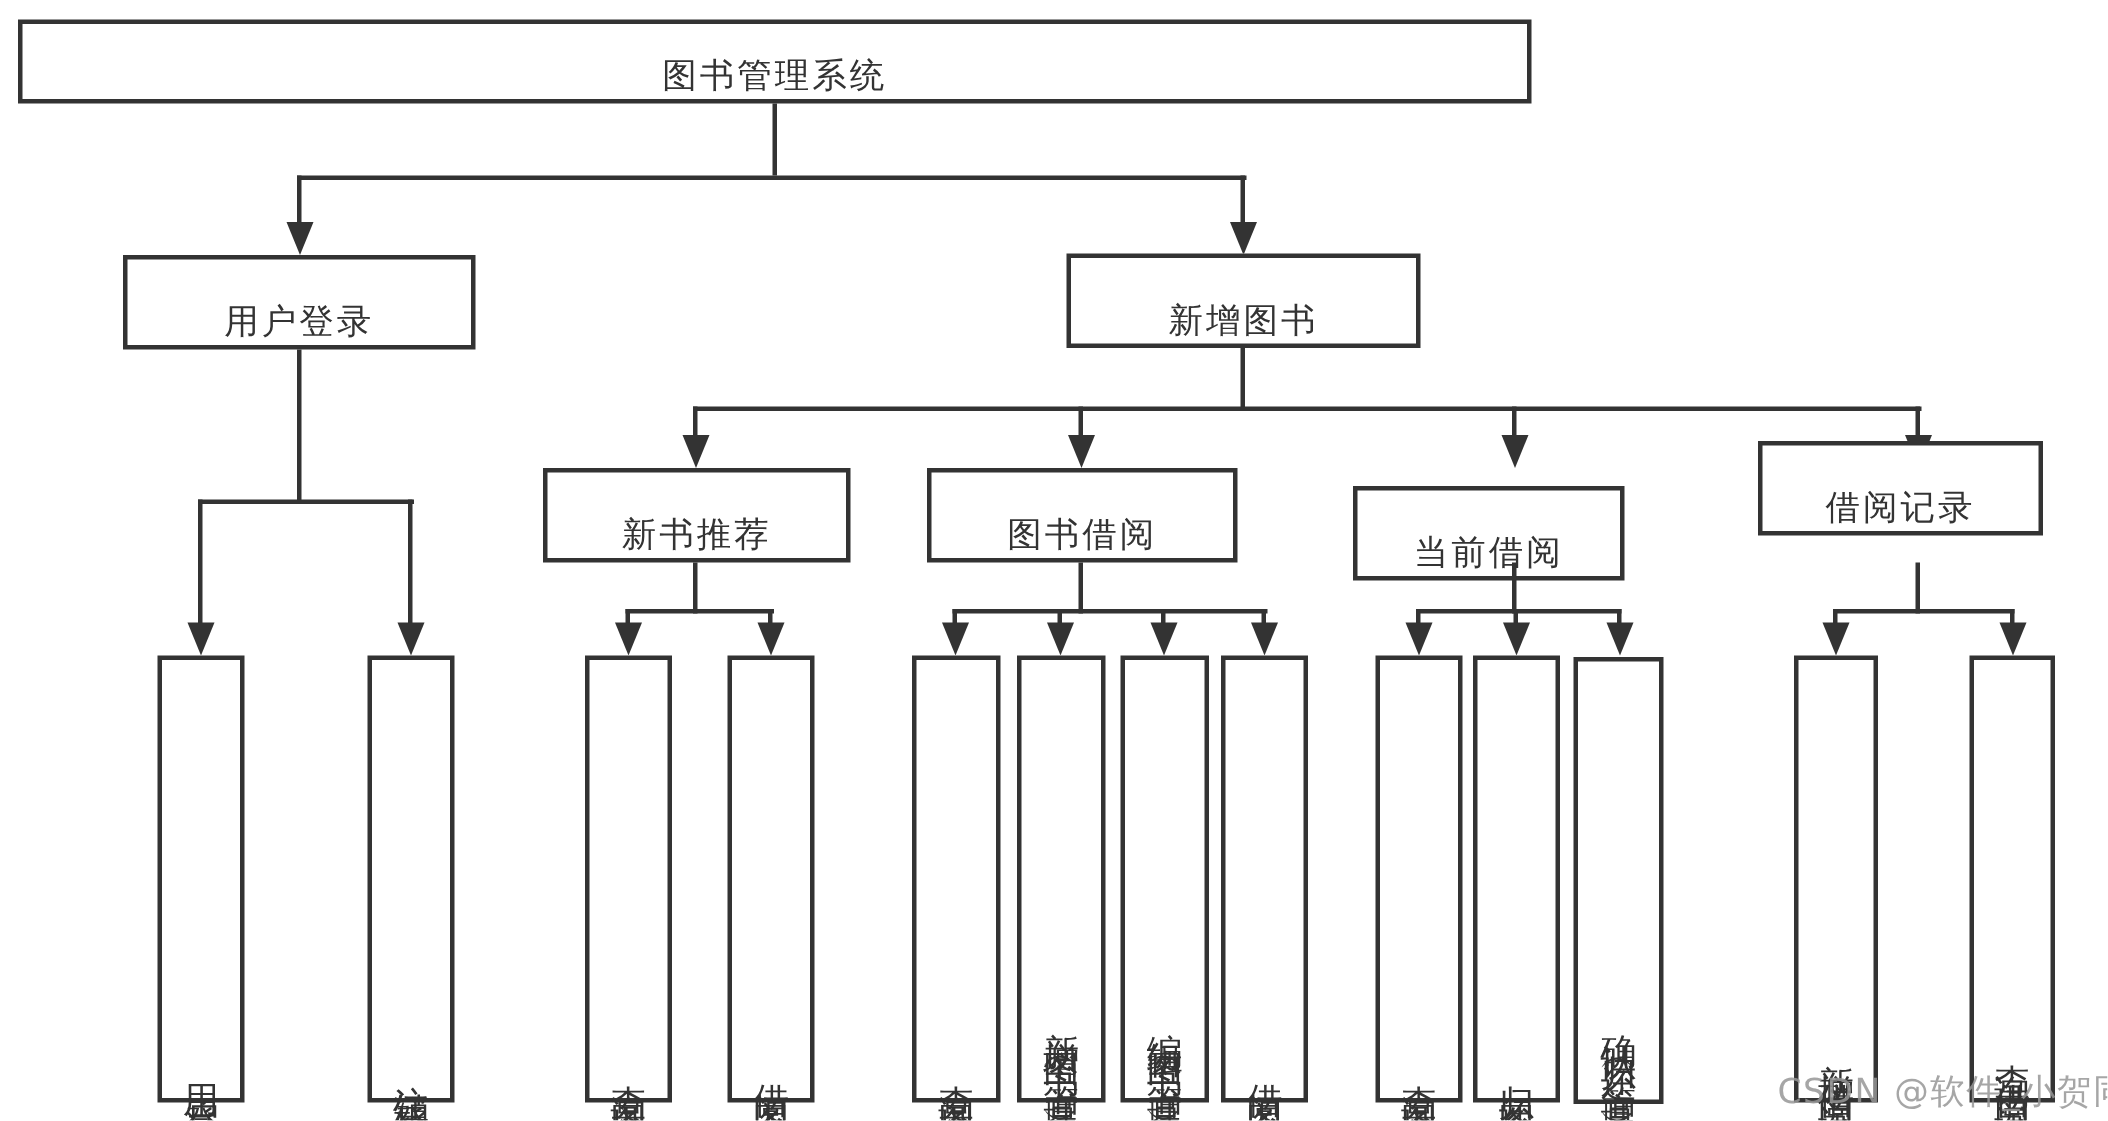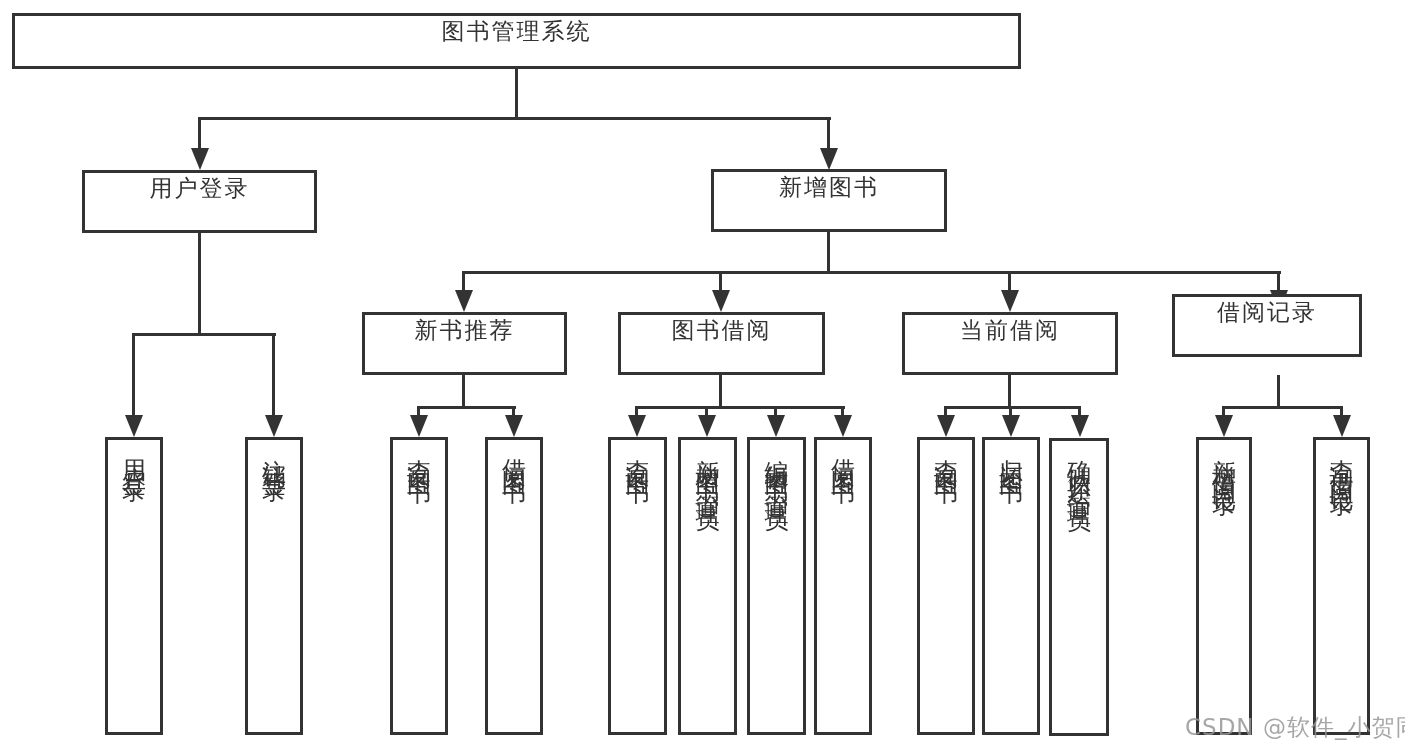--- a/index.html
+++ b/index.html
@@ -2,21 +2,21 @@
 <html><head>
 <meta charset="utf-8">
 <style>
   html,body{margin:0;padding:0;background:#ffffff;}
   body{font-family:"DejaVu Sans","Liberation Sans",sans-serif;color:#333333;}
   .canvas{position:relative;width:1405px;height:747px;background:#ffffff;overflow:hidden;}
 
   .box{
     position:absolute;box-sizing:border-box;
     border:3px solid #333333;background:#ffffff;
-    display:flex;align-items:flex-start;justify-content:center;
+    display:flex;align-items:flex-end;justify-content:center;
   }
   .hlabel{font-size:23px;letter-spacing:2px;color:#333333;white-space:nowrap;}
   .vlabel{
     writing-mode:vertical-rl;
     font-size:24px;letter-spacing:7px;color:#333333;
     line-height:1;white-space:nowrap;
   }
   .line{position:absolute;background:#333333;}
   .arrow{
     position:absolute;width:0;height:0;
@@ -70,21 +70,21 @@
   <div class="arrow" style="left:1001px;top:290px"></div>
   <div class="line" style="left:1277px;top:271px;width:3px;height:22px"></div>
   <div class="arrow" style="left:1270px;top:290px"></div>
 
   <div class="box" style="left:618px;top:312px;width:207px;height:63px">
     <span class="hlabel">图书借阅</span>
   </div>
   <div class="box" style="left:362px;top:312px;width:205px;height:63px">
     <span class="hlabel">新书推荐</span>
   </div>
-  <div class="box" style="left:902px;top:312px;width:216px;height:63px">
+  <div class="box" style="left:902px;top:324px;width:181px;height:63px">
     <span class="hlabel">当前借阅</span>
   </div>
   <div class="box" style="left:1172px;top:294px;width:190px;height:63px">
     <span class="hlabel">借阅记录</span>
   </div>
 
   <div class="line" style="left:462px;top:375px;width:3px;height:34px"></div>
   <div class="line" style="left:417px;top:406px;width:99px;height:3px"></div>
   <div class="line" style="left:417px;top:406px;width:3px;height:12px"></div>
   <div class="arrow" style="left:410px;top:415px"></div>

